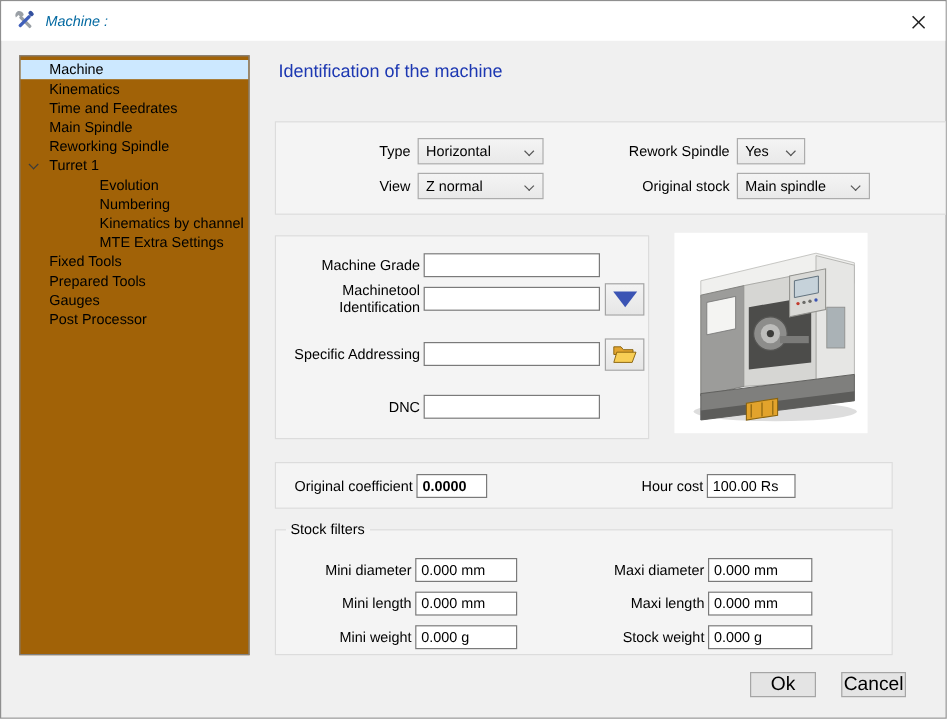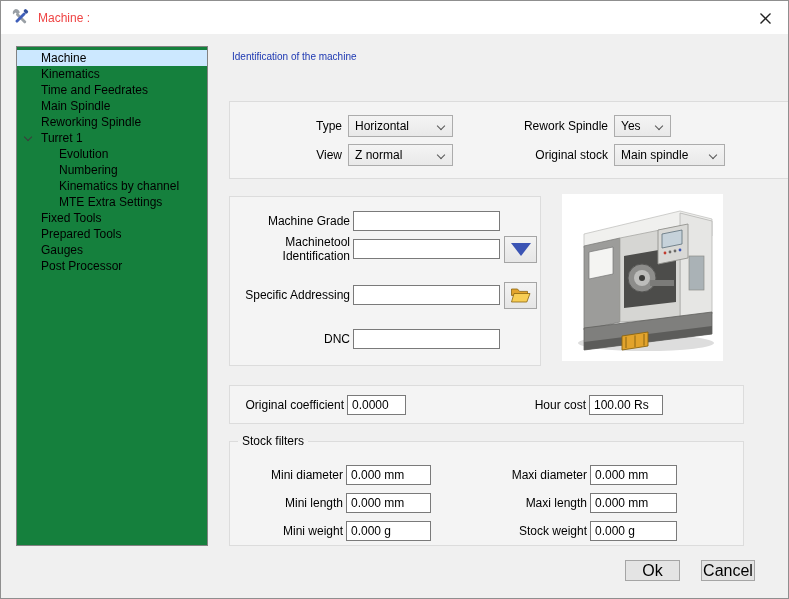--- a/index.html
+++ b/index.html
@@ -5,37 +5,37 @@
   * { margin:0; padding:0; box-sizing:border-box; }
   html,body { width:789px; height:599px; }
   body { font-family:"Liberation Sans", sans-serif; font-size:12px; color:#000; background:#cfcfcf; }
 
   .dialog { position:relative; width:789px; height:599px; background:#f0f0f0;
             border:1px solid #8f8f8f; overflow:hidden; }
 
   
   .titlebar { position:absolute; left:0; top:0; width:100%; height:33px; background:#ffffff;
               display:flex; align-items:center; padding-left:10px; }
-  .title-text { font-size:12px; color:#ef4444; margin-left:8px; }
+  .title-text { font-size:12px; color:#0369a1; margin-left:8px;font-style:italic; }
   .close-btn { position:absolute; right:10px; top:6px; width:26px; height:22px;
                display:flex; align-items:center; justify-content:center; cursor:pointer; }
 
   
   .tree { position:absolute; left:15px; top:45px; width:192px; height:500px;
-          background:#15803d; border:1px solid #828282; padding-top:3px; overflow:hidden; }
+          background:#a16207; border:1px solid #828282; padding-top:3px; overflow:hidden; }
   .tree-item { position:relative; height:16px; line-height:16px; white-space:nowrap;
                padding-left:24px; cursor:default; }
-  .tree-item.child { padding-left:42px; }
+  .tree-item.child { padding-left:66px; }
   .tree-item.selected { background:#cce8ff; }
   .expander { position:absolute; left:8px; top:4px; width:6px; height:6px;
               border-right:1.4px solid #3c3c3c; border-bottom:1.4px solid #3c3c3c;
               transform:rotate(45deg); }
 
   
-  .heading { position:absolute; left:231px; top:50px; font-size:10px; color:#1d38b2; }
+  .heading { position:absolute; left:231px; top:50px; font-size:15px; color:#1d38b2; }
 
   .groupbox { position:absolute; background:#f4f4f4; border:1px solid #dcdcdc; }
   #group-config { left:228px; top:100px; width:567px; height:78px; }
   #group-ident  { left:228px; top:195px; width:312px; height:170px; }
   #group-costs  { left:228px; top:384px; width:515px; height:39px; }
 
   fieldset.groupbox { padding:0; }
   #group-stock { left:228px; top:433px; width:515px; height:112px; }
   #group-stock legend { margin-left:8px; padding:0 4px; font-size:12px; }
 
@@ -204,21 +204,21 @@
       <polygon points="60,142 86,138 86,152 60,156" fill="#e2a32c" stroke="#8a6410" stroke-width="0.9"></polygon>
       <line x1="64" y1="142.8" x2="64" y2="154" stroke="#8a6410" stroke-width="1"></line>
       <line x1="73" y1="141.4" x2="73" y2="153" stroke="#8a6410" stroke-width="1"></line>
       <line x1="82" y1="140" x2="82" y2="151.6" stroke="#8a6410" stroke-width="1"></line>
     </svg>
   </div>
 
   <div class="groupbox" id="group-costs">
     <div class="frow" style="top:8px;">
       <span class="lbl" style="width:108px;">Original coefficient</span>
-      <input class="tinput" style="width: 59px;" value="0.0000">
+      <input class="tinput" style="width: 59px; font-weight: bold;" value="0.0000">
       <span class="lbl" style="width:180px;">Hour cost</span>
       <input class="tinput" style="width: 74px;" value="100.00 Rs">
     </div>
   </div>
 
   <fieldset class="groupbox" id="group-stock">
     <legend>Stock filters</legend>
     <div class="frow" style="top:16px;">
       <span class="lbl" style="width:107px;">Mini diameter</span>
       <input class="tinput" style="width: 85px;" value="0.000 mm">

